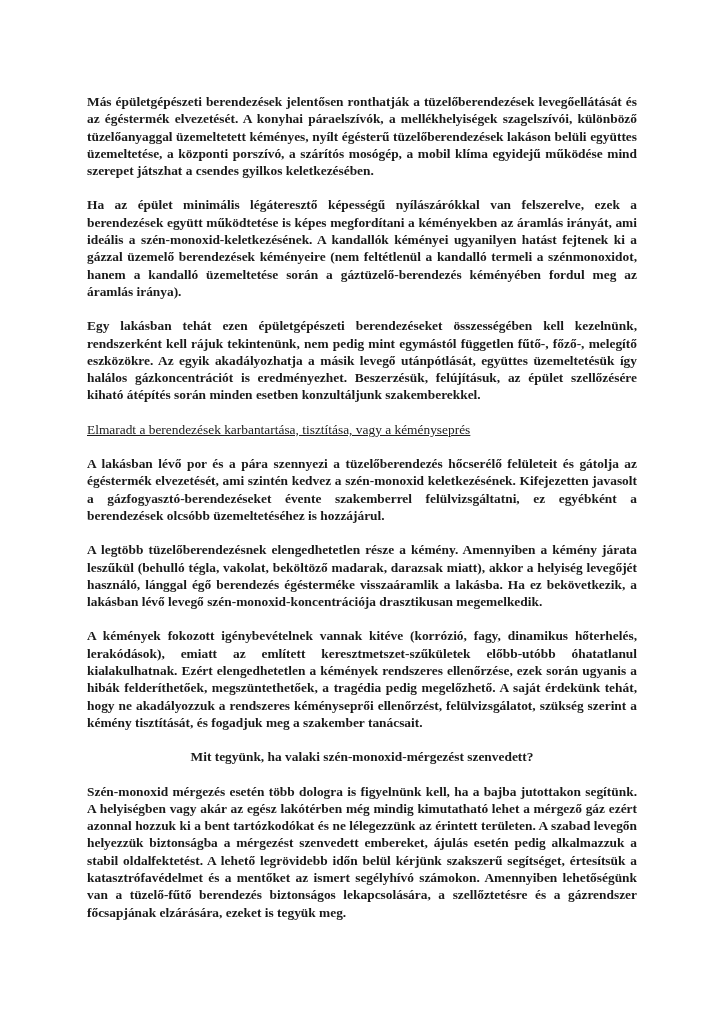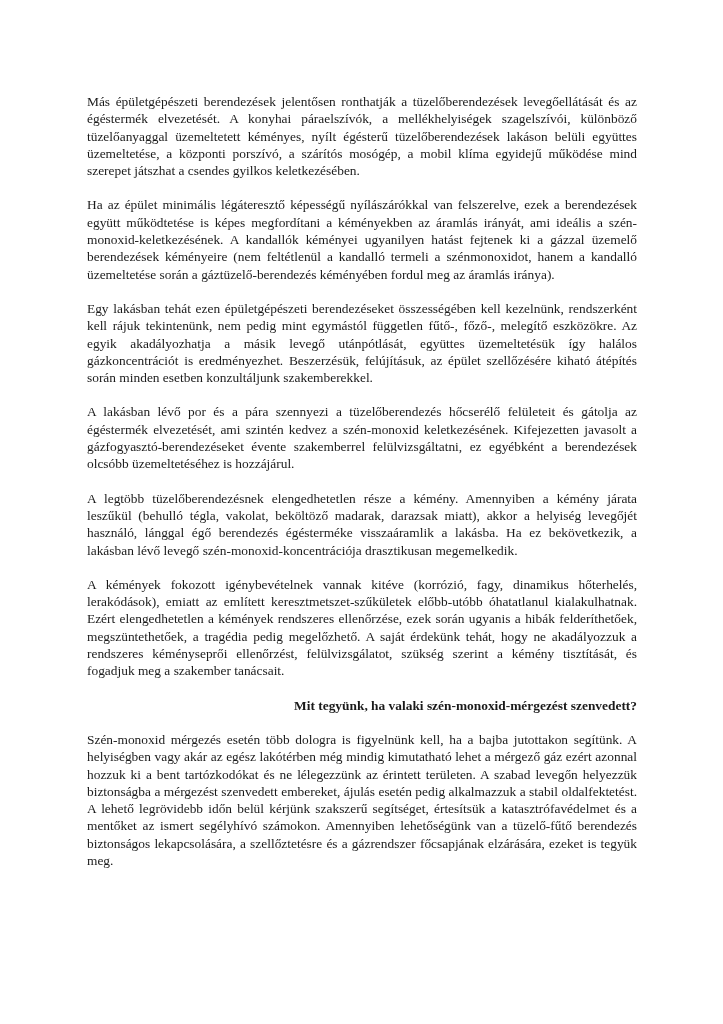--- a/index.html
+++ b/index.html
@@ -19,37 +19,38 @@
     font-family: "Liberation Serif", "DejaVu Serif", serif;
     font-size: 13.4px;
     line-height: 17.3px;
     color: #1a1a1a;
   }
   .blk {
     margin: 0 0 17px 0;
     text-align: justify;
   }
   .para {
-    font-weight: normal;
+    font-weight: bold;
   }
   .h-underline {
     font-weight: normal;
     text-decoration: underline;
     text-align: left;
   }
   .h-bold {
     font-weight: bold;
-    text-align: right;
+    text-align: center;
   }
 </style>
 </head>
 <body>
 
 <div class="page">
   <div class="blk para">Más épületgépészeti berendezések jelentősen ronthatják a tüzelőberendezések levegőellátását és az égéstermék elvezetését. A konyhai páraelszívók, a mellékhelyiségek szagelszívói, különböző tüzelőanyaggal üzemeltetett kéményes, nyílt égésterű tüzelőberendezések lakáson belüli együttes üzemeltetése, a központi porszívó, a szárítós mosógép, a mobil klíma egyidejű működése mind szerepet játszhat a csendes gyilkos keletkezésében.</div>
   <div class="blk para">Ha az épület minimális légáteresztő képességű nyílászárókkal van felszerelve, ezek a berendezések együtt működtetése is képes megfordítani a kéményekben az áramlás irányát, ami ideális a szén-monoxid-keletkezésének. A kandallók kéményei ugyanilyen hatást fejtenek ki a gázzal üzemelő berendezések kéményeire (nem feltétlenül a kandalló termeli a szénmonoxidot, hanem a kandalló üzemeltetése során a gáztüzelő-berendezés kéményében fordul meg az áramlás iránya).</div>
   <div class="blk para">Egy lakásban tehát ezen épületgépészeti berendezéseket összességében kell kezelnünk, rendszerként kell rájuk tekintenünk, nem pedig mint egymástól független fűtő-, főző-, melegítő eszközökre. Az egyik akadályozhatja a másik levegő utánpótlását, együttes üzemeltetésük így halálos gázkoncentrációt is eredményezhet. Beszerzésük, felújításuk, az épület szellőzésére kiható átépítés során minden esetben konzultáljunk szakemberekkel.</div>
+  <div class="blk h-underline">Elmaradt a berendezések karbantartása, tisztítása, vagy a kéményseprés</div>
   <div class="blk para">A lakásban lévő por és a pára szennyezi a tüzelőberendezés hőcserélő felületeit és gátolja az égéstermék elvezetését, ami szintén kedvez a szén-monoxid keletkezésének. Kifejezetten javasolt a gázfogyasztó-berendezéseket évente szakemberrel felülvizsgáltatni, ez egyébként a berendezések olcsóbb üzemeltetéséhez is hozzájárul.</div>
   <div class="blk para">A legtöbb tüzelőberendezésnek elengedhetetlen része a kémény. Amennyiben a kémény járata leszűkül (behulló tégla, vakolat, beköltöző madarak, darazsak miatt), akkor a helyiség levegőjét használó, lánggal égő berendezés égésterméke visszaáramlik a lakásba. Ha ez bekövetkezik, a lakásban lévő levegő szén-monoxid-koncentrációja drasztikusan megemelkedik.</div>
   <div class="blk para">A kémények fokozott igénybevételnek vannak kitéve (korrózió, fagy, dinamikus hőterhelés, lerakódások), emiatt az említett keresztmetszet-szűkületek előbb-utóbb óhatatlanul kialakulhatnak. Ezért elengedhetetlen a kémények rendszeres ellenőrzése, ezek során ugyanis a hibák felderíthetőek, megszüntethetőek, a tragédia pedig megelőzhető. A saját érdekünk tehát, hogy ne akadályozzuk a rendszeres kéményseprői ellenőrzést, felülvizsgálatot, szükség szerint a kémény tisztítását, és fogadjuk meg a szakember tanácsait.</div>
   <div class="blk h-bold">Mit tegyünk, ha valaki szén-monoxid-mérgezést szenvedett?</div>
   <div class="blk para">Szén-monoxid mérgezés esetén több dologra is figyelnünk kell, ha a bajba jutottakon segítünk. A helyiségben vagy akár az egész lakótérben még mindig kimutatható lehet a mérgező gáz ezért azonnal hozzuk ki a bent tartózkodókat és ne lélegezzünk az érintett területen. A szabad levegőn helyezzük biztonságba a mérgezést szenvedett embereket, ájulás esetén pedig alkalmazzuk a stabil oldalfektetést. A lehető legrövidebb időn belül kérjünk szakszerű segítséget, értesítsük a katasztrófavédelmet és a mentőket az ismert segélyhívó számokon. Amennyiben lehetőségünk van a tüzelő-fűtő berendezés biztonságos lekapcsolására, a szellőztetésre és a gázrendszer főcsapjának elzárására, ezeket is tegyük meg.</div>
 </div>
 
 </body></html>

